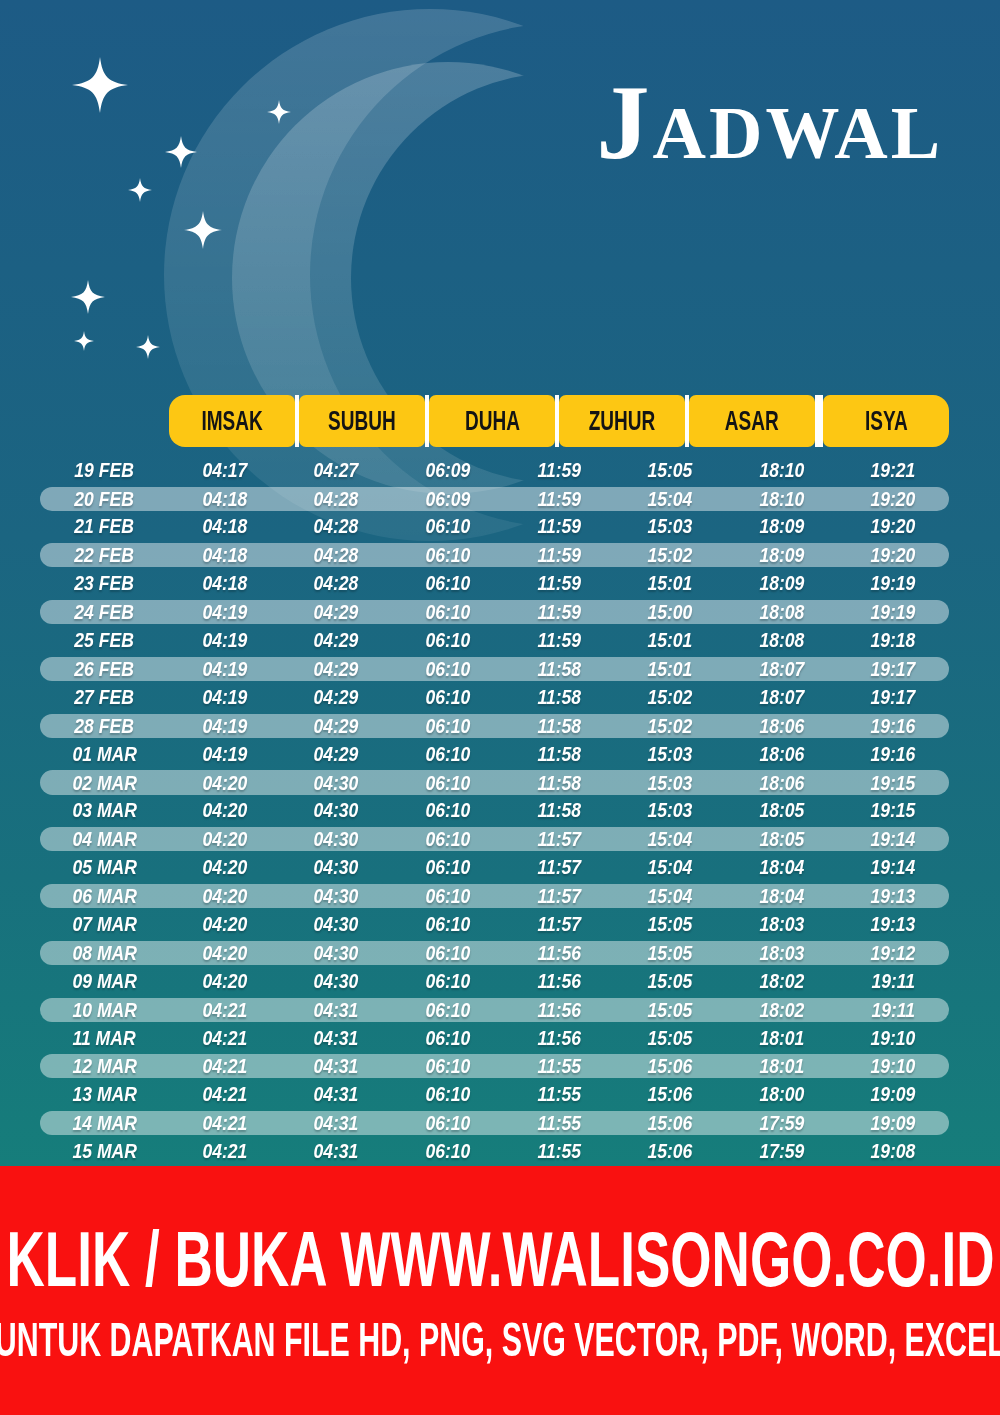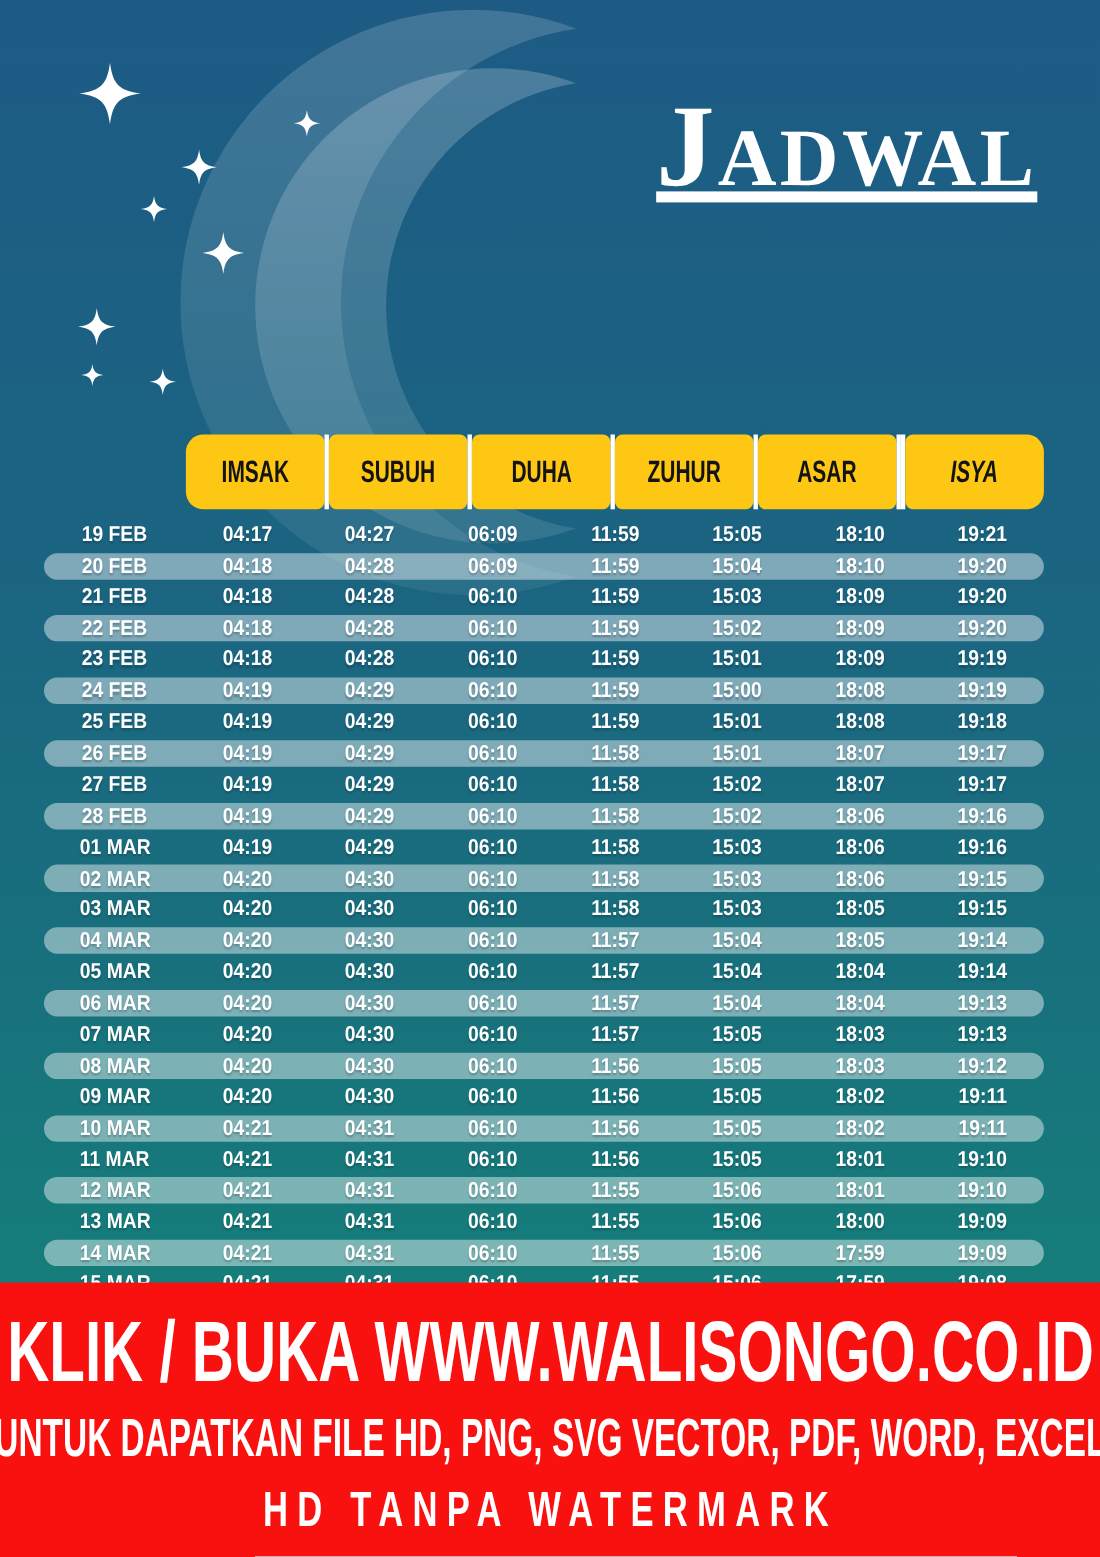--- a/index.html
+++ b/index.html
@@ -20,51 +20,51 @@
     position:relative;
   }
   .poster{
     position:absolute;inset:0;
     background:linear-gradient(180deg,var(--background-top) 0%,#1B6581 38%,var(--background-mid) 62%,var(--background-bottom) 88%);
     color:var(--text);
   }
   .deco{position:absolute;left:0;top:0;pointer-events:none;}
 
   
-  .hero{position:absolute;top:84px;right:57px;text-align:right;text-decoration:underline;}
+  .hero{position:absolute;top:74px;right:57px;text-align:right;}
   .title{font-family:"Liberation Serif","DejaVu Serif",serif;font-weight:700;color:#fff;}
   .t1{display:block;font-size:106px;line-height:0.92;font-variant-caps:small-caps;letter-spacing:3px;}
   .t2{display:block;font-size:126px;line-height:0.95;font-variant-caps:small-caps;letter-spacing:5px;margin-top:-6px;}
   .subwrap{margin-top:16px;}
   .sub1,.sub2{display:block;white-space:nowrap;}
   .sub1 .sx{font-size:38px;}
   .sub2 .sx{font-size:38px;}
   .sx{
     display:inline-block;font-weight:700;letter-spacing:0.5px;
     transform:scaleX(0.62);transform-origin:right center;white-space:nowrap;
   }
   .sub2{margin-top:4px;}
 
   
   .schedule{position:absolute;left:40px;top:395px;width:909px;}
-  .thead{display:flex;margin-left:129px;height:68px;}
+  .thead{display:flex;margin-left:129px;height:52px;}
   .hcell{
     flex:1;background:var(--header-cell);
     display:flex;align-items:center;justify-content:center;
     border-radius:7px;
   }
   .hcell:first-child{border-top-left-radius:16px;border-bottom-left-radius:16px;}
-  .hcell:last-child{border-top-right-radius:16px;border-bottom-right-radius:16px;font-style:italic;}
+  .hcell:last-child{border-top-right-radius:16px;border-bottom-right-radius:16px;}
   .hsep{width:4px;background:#fff;}
   .hx{
     display:inline-block;font-weight:700;font-size:28px;color:var(--header-text);
     transform:scaleX(0.68);transform-origin:center;white-space:nowrap;
   }
   .tbody{margin-top:9px;}
-  .row{height:28.4px;padding:2.2px 0;}
+  .row{height:28.4px;padding:2.2px 0;font-style:italic;}
   .rowInner{height:100%;display:flex;align-items:center;border-radius:13px;}
   .row.hl .rowInner{background:var(--row-highlight);align-items:flex-end;}
   .dcell{width:129px;text-align:center;}
   .cell{flex:1;text-align:center;}
   .cx{
     display:inline-block;font-weight:700;font-size:19.5px;color:#fff;
     transform:scaleX(0.9);transform-origin:center;white-space:nowrap;
     text-shadow:0 2px 2px rgba(0,20,30,0.28);
   }
 
@@ -508,16 +508,15 @@
             <div class="cell"><span class="cx">17:59</span></div>
             <div class="cell"><span class="cx">19:08</span></div>
           </div>
   </div>
       </div>
   </section>
 
   <footer class="banner">
     <div class="bline b1"><span class="bx">KLIK / BUKA WWW.WALISONGO.CO.ID</span></div>
     <div class="bline b2"><span class="bx">UNTUK DAPATKAN FILE HD, PNG, SVG VECTOR, PDF, WORD, EXCEL</span></div>
-    <div class="bline b3"><span class="bx">HD TANPA WATERMARK</span></div>
   </footer>
 
 </div>
 
 </body></html>

